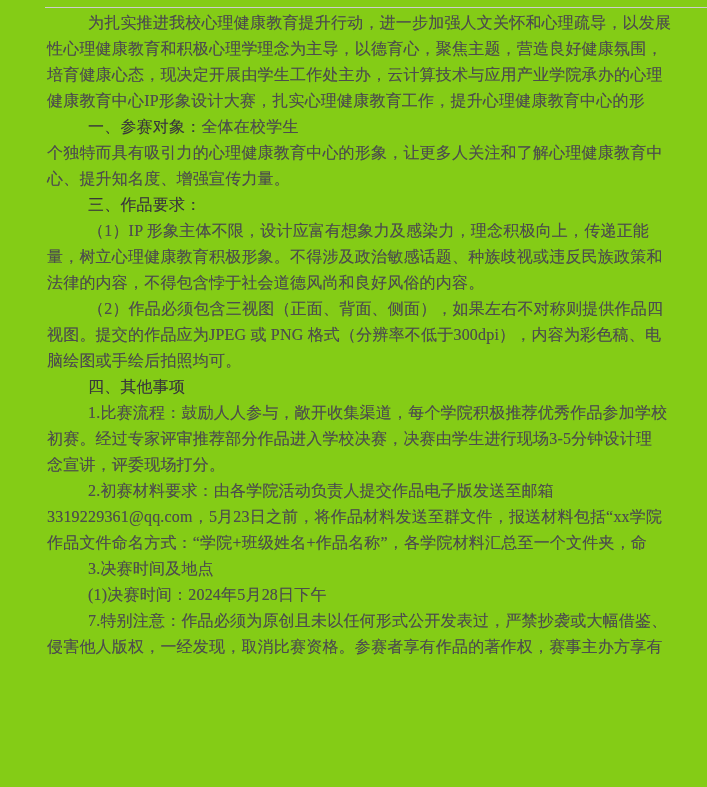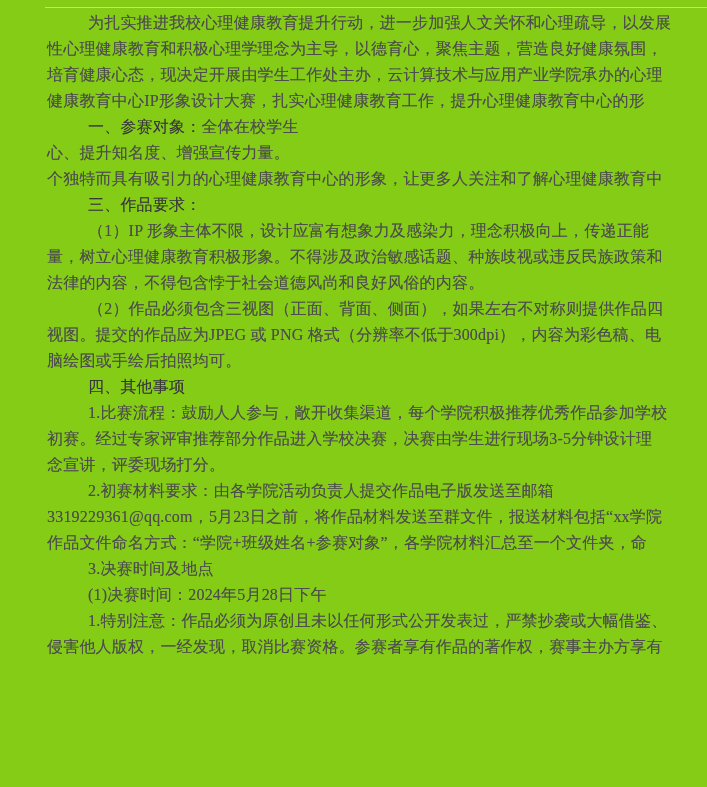--- a/index.html
+++ b/index.html
@@ -52,22 +52,22 @@
       <div class="para">
         <div class="line indent"><span class="run">为扎实推进我校心理健康教育提升行动，进一步加强人文关怀和心理疏导，以发展</span></div>
         <div class="line"><span class="run">性心理健康教育和积极心理学理念为主导，以德育心，聚焦主题，营造良好健康氛围，</span></div>
         <div class="line"><span class="run">培育健康心态，现决定开展由学生工作处主办，云计算技术与应用产业学院承办的心理</span></div>
         <div class="line"><span class="run">健康教育中心IP形象设计大赛，扎实心理健康教育工作，提升心理健康教育中心的形</span></div>
       </div>
       <div class="para">
         <div class="line indent"><span class="run b">一、参赛对象：</span><span class="run">全体在校学生</span></div>
       </div>
       <div class="para">
+        <div class="line"><span class="run">个独特而具有吸引力的心理健康教育中心的形象，让更多人关注和了解心理健康教育中</span></div>
         <div class="line"><span class="run">心、提升知名度、增强宣传力量。</span></div>
-        <div class="line"><span class="run">个独特而具有吸引力的心理健康教育中心的形象，让更多人关注和了解心理健康教育中</span></div>
       </div>
       <div class="para">
         <div class="line indent"><span class="run b">三、作品要求：</span></div>
       </div>
       <div class="para">
         <div class="line indent"><span class="run">（1）IP 形象主体不限，设计应富有想象力及感染力，理念积极向上，传递正能</span></div>
         <div class="line"><span class="run">量，树立心理健康教育积极形象。不得涉及政治敏感话题、种族歧视或违反民族政策和</span></div>
         <div class="line"><span class="run">法律的内容，不得包含悖于社会道德风尚和良好风俗的内容。</span></div>
       </div>
       <div class="para">
@@ -79,26 +79,26 @@
         <div class="line indent"><span class="run b">四、其他事项</span></div>
       </div>
       <div class="para">
         <div class="line indent"><span class="run">1.比赛流程：鼓励人人参与，敞开收集渠道，每个学院积极推荐优秀作品参加学校</span></div>
         <div class="line"><span class="run">初赛。经过专家评审推荐部分作品进入学校决赛，决赛由学生进行现场3-5分钟设计理</span></div>
         <div class="line"><span class="run">念宣讲，评委现场打分。</span></div>
       </div>
       <div class="para">
         <div class="line indent"><span class="run">2.初赛材料要求：由各学院活动负责人提交作品电子版发送至邮箱</span></div>
         <div class="line"><span class="run">3319229361@qq.com，5月23日之前，将作品材料发送至群文件，报送材料包括“xx学院</span></div>
-        <div class="line"><span class="run">作品文件命名方式：“学院+班级姓名+参赛对象”，各学院材料汇总至一个文件夹，命</span></div>
+        <div class="line"><span class="run">作品文件命名方式：“学院+班级姓名+作品名称”，各学院材料汇总至一个文件夹，命</span></div>
       </div>
       <div class="para">
         <div class="line indent"><span class="run">3.决赛时间及地点</span></div>
       </div>
       <div class="para">
         <div class="line indent"><span class="run">(1)决赛时间：2024年5月28日下午</span></div>
       </div>
       <div class="para">
-        <div class="line indent"><span class="run">1.特别注意：作品必须为原创且未以任何形式公开发表过，严禁抄袭或大幅借鉴、</span></div>
+        <div class="line indent"><span class="run">7.特别注意：作品必须为原创且未以任何形式公开发表过，严禁抄袭或大幅借鉴、</span></div>
         <div class="line"><span class="run">侵害他人版权，一经发现，取消比赛资格。参赛者享有作品的著作权，赛事主办方享有</span></div>
       </div>
     </div>
 </div>
 
 </body></html>

